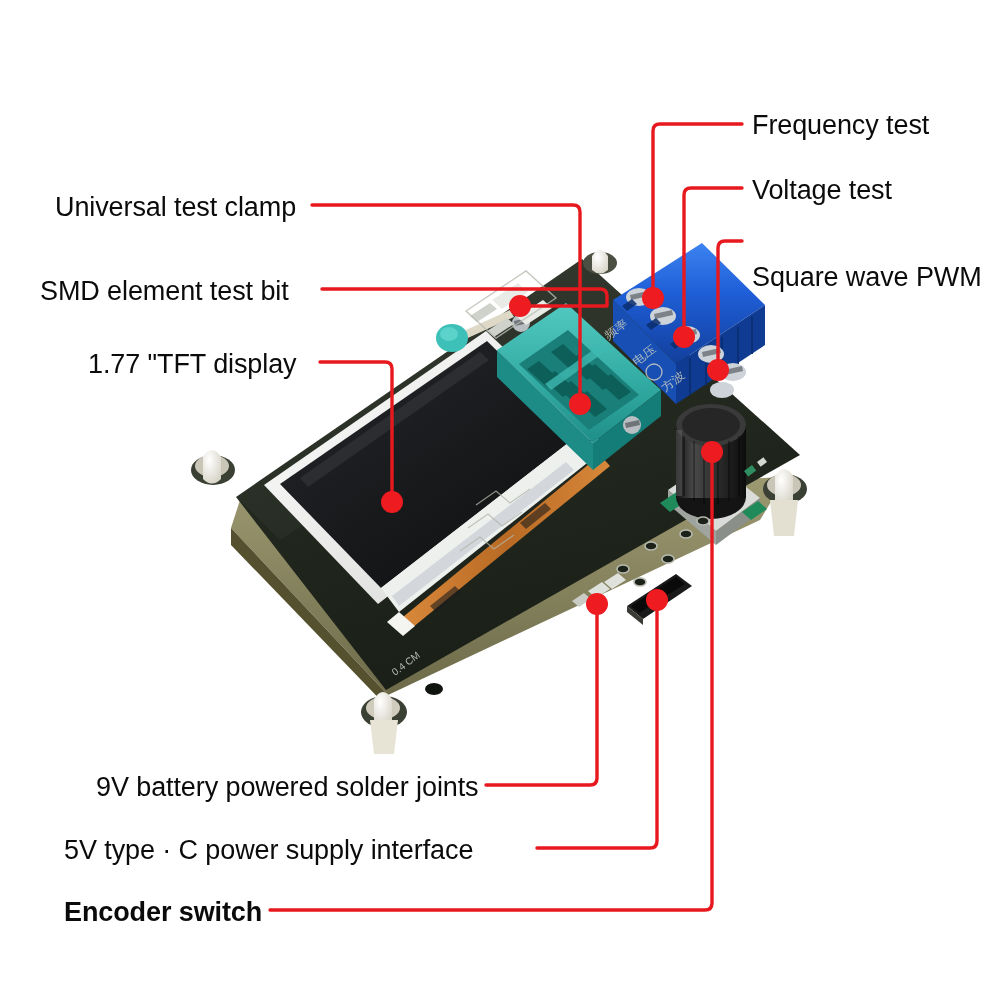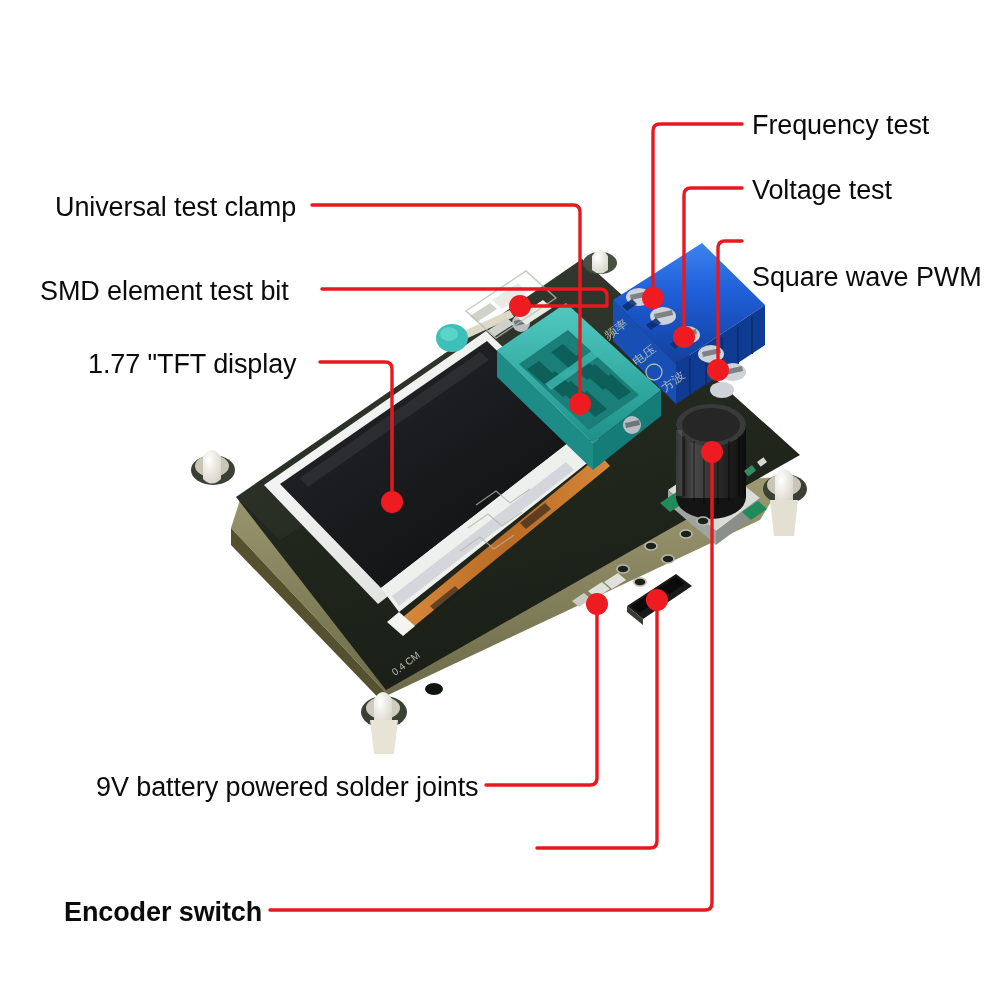--- a/index.html
+++ b/index.html
@@ -326,16 +326,17 @@
   <div class="callout right" style="left:752px;top:230px;margin-top:32px;">Square wave PWM</div>
 
   <div class="callout" style="left:55px;top:192px;">Universal test clamp</div>
 
   <div class="callout" style="left:40px;top:276px;">SMD element test bit</div>
 
   <div class="callout" style="left:88px;top:349px;">1.77 "TFT display</div>
 
   <div class="callout" style="left:64px;top:772px;margin-left:32px;">9V battery powered solder joints</div>
 
+  <div class="callout" style="left:64px;top:835px;">5V type · C power supply interface</div>
 
   <div class="callout" style="left:64px;top:897px;font-weight:bold;">Encoder switch</div>
 
 </div>
 
 </body></html>

